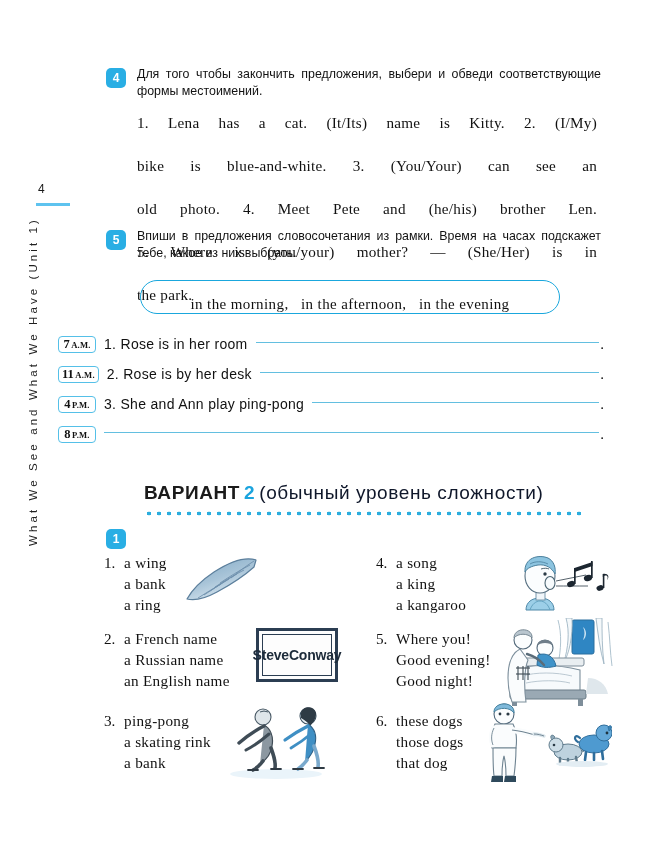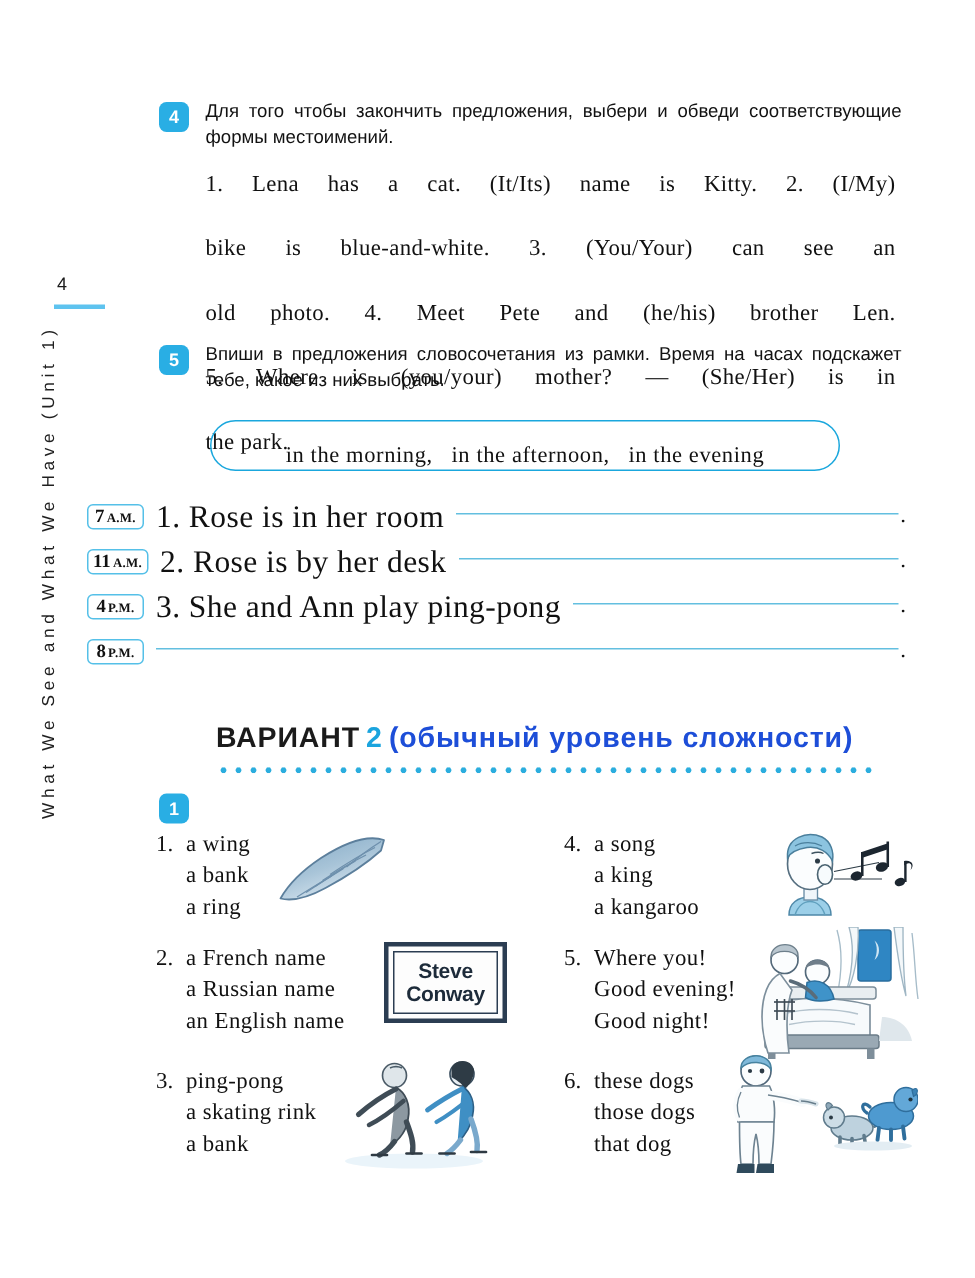--- a/index.html
+++ b/index.html
@@ -159,22 +159,22 @@
   .time-chip .mer {
     font-family: "Liberation Serif", serif;
     font-weight: bold;
     font-size: 8.6px;
     color: #111;
     line-height: 15px;
     margin-left: 1.5px;
     letter-spacing: 0.2px;
   }
   .sent-text {
-    font-family: Liberation Serif, serif;
-    font-size: 21px;
+    font-family: Liberation Sans, sans-serif;
+    font-size: 14px;
     letter-spacing: 0.3px;
     color: #111;
     margin-left: 8px;
     white-space: nowrap;
   }
   .answer-rule {
     flex: 1 1 auto;
     height: 0;
     border-bottom: 1.1px solid #63bfe0;
     margin: 0 0 4px 8px;
@@ -199,22 +199,22 @@
     font-weight: bold;
     color: #1b1b1b;
     letter-spacing: 0.6px;
     white-space: nowrap;
   }
   .variant-title .num {
     color: #1ba4de;
     margin: 0 4px;
   }
   .variant-title .sub {
-    color: #1d4ed8;
-    font-weight: bold;
+    color: #0f172a;
+    font-weight: normal;
   }
   .dotted-rule {
     margin-top: 7px;
     height: 5px;
     width: 440px;
     background-image: radial-gradient(circle, #2badde 0 1.9px, transparent 2.1px);
     background-size: 10px 5px;
     background-repeat: repeat-x;
     background-position: 0 center;
   }
@@ -261,21 +261,21 @@
     box-sizing: border-box;
     background: #fdfdfd;
     padding: 3px;
   }
   .plate-inner {
     width: 100%;
     height: 100%;
     border: 1.4px solid #2b3d52;
     box-sizing: border-box;
     display: flex;
-    flex-direction: column;
+    flex-direction: row;
     align-items: center;
     justify-content: center;
   }
   .plate-inner span {
     font-family: "Liberation Sans", sans-serif;
     font-size: 14px;
     font-weight: bold;
     color: #1d2b3a;
     line-height: 15px;
     letter-spacing: -0.2px;

